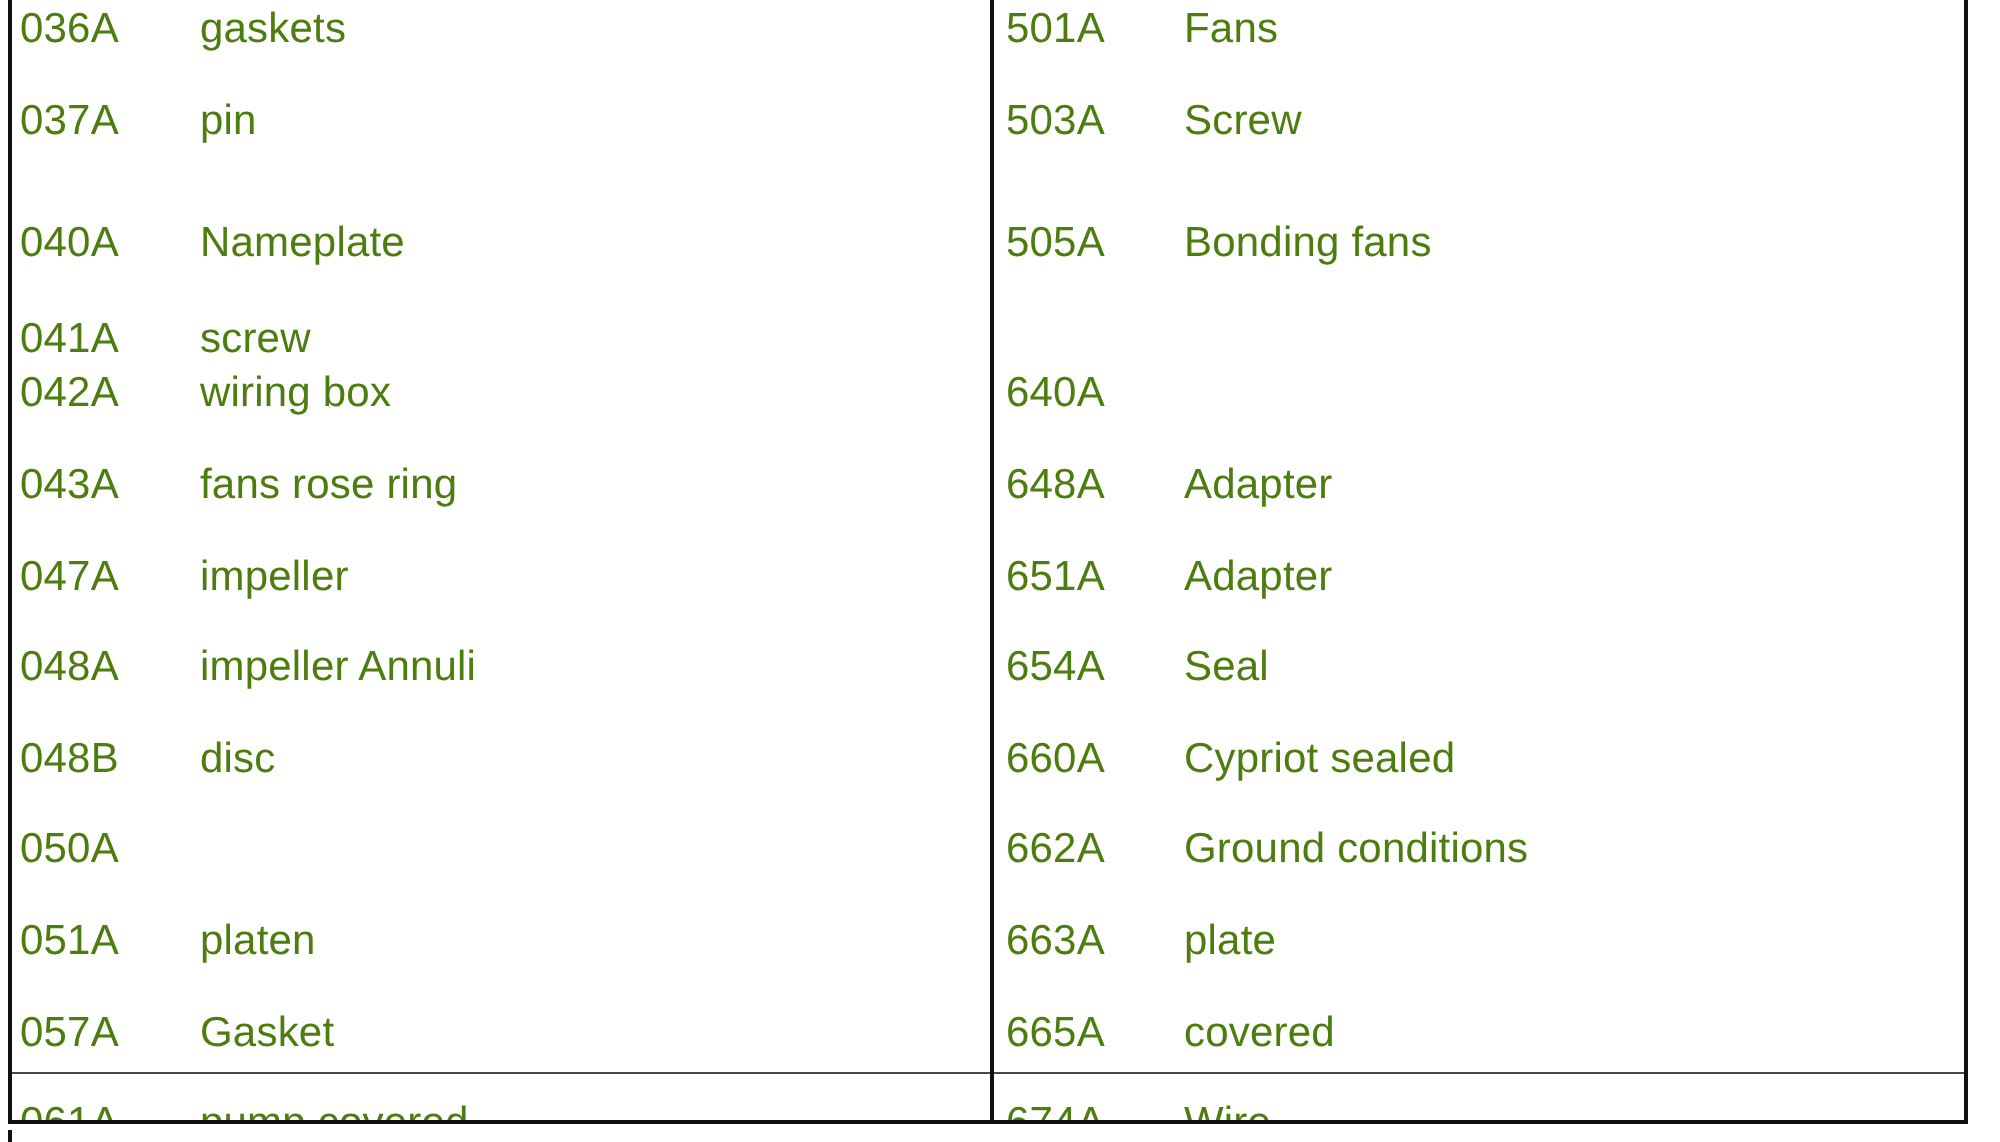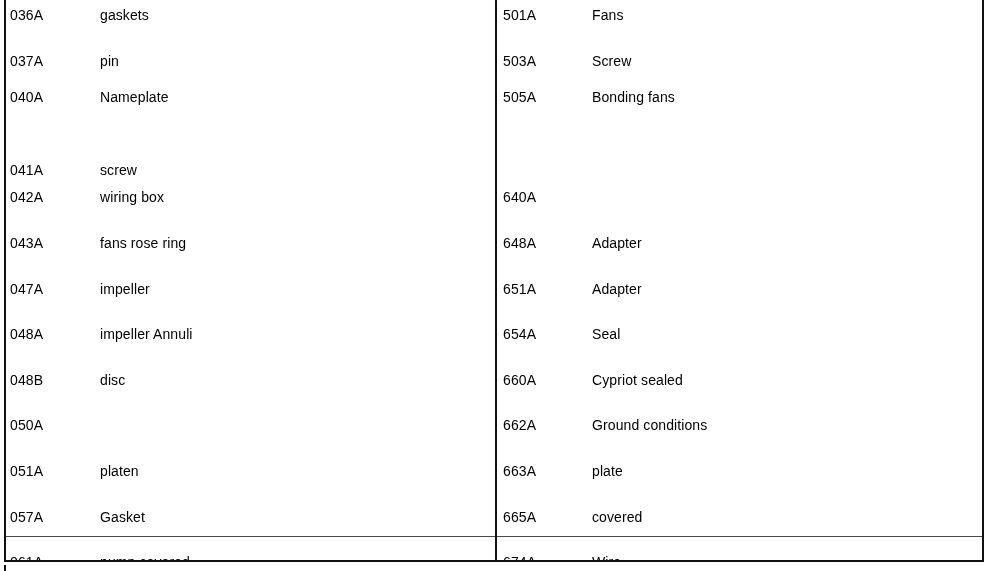--- a/index.html
+++ b/index.html
@@ -94,25 +94,25 @@
     width: 1000px;
   }
   .row {
     position: absolute;
     left: 0;
     width: 1000px;
     height: 45.6px;
   }
   .cell {
     position: absolute;
-    font-size: 14px;
+    font-size: 21px;
     line-height: 26px;
     letter-spacing: 0.1px;
     white-space: nowrap;
-    color: #000000;
+    color: #4d7c0f;
   }
   .c-code-l  { left: 10px;  top: 2px; }
   .c-desc-l  { left: 100px; top: 2px; }
   .c-code-r  { left: 503px; top: 2px; }
   .c-desc-r  { left: 592px; top: 2px; }
 </style>
 </head>
 <body>
 
 <div id="page">
@@ -125,21 +125,21 @@
           <div class="cell c-desc-l">gaskets</div>
           <div class="cell c-code-r">501A</div>
           <div class="cell c-desc-r">Fans</div>
         </div>
         <div class="row" style="top: 45.6px;">
           <div class="cell c-code-l">037A</div>
           <div class="cell c-desc-l">pin</div>
           <div class="cell c-code-r">503A</div>
           <div class="cell c-desc-r">Screw</div>
         </div>
-        <div class="row" style="top: 82px;">
+        <div class="row" style="top: 107px;">
           <div class="cell c-code-l">040A</div>
           <div class="cell c-desc-l">Nameplate</div>
           <div class="cell c-code-r">505A</div>
           <div class="cell c-desc-r">Bonding fans</div>
         </div>
         <div class="row" style="top: 155px;">
           <div class="cell c-code-l">041A</div>
           <div class="cell c-desc-l">screw</div>
           <div class="cell c-code-r"></div>
           <div class="cell c-desc-r"></div>

